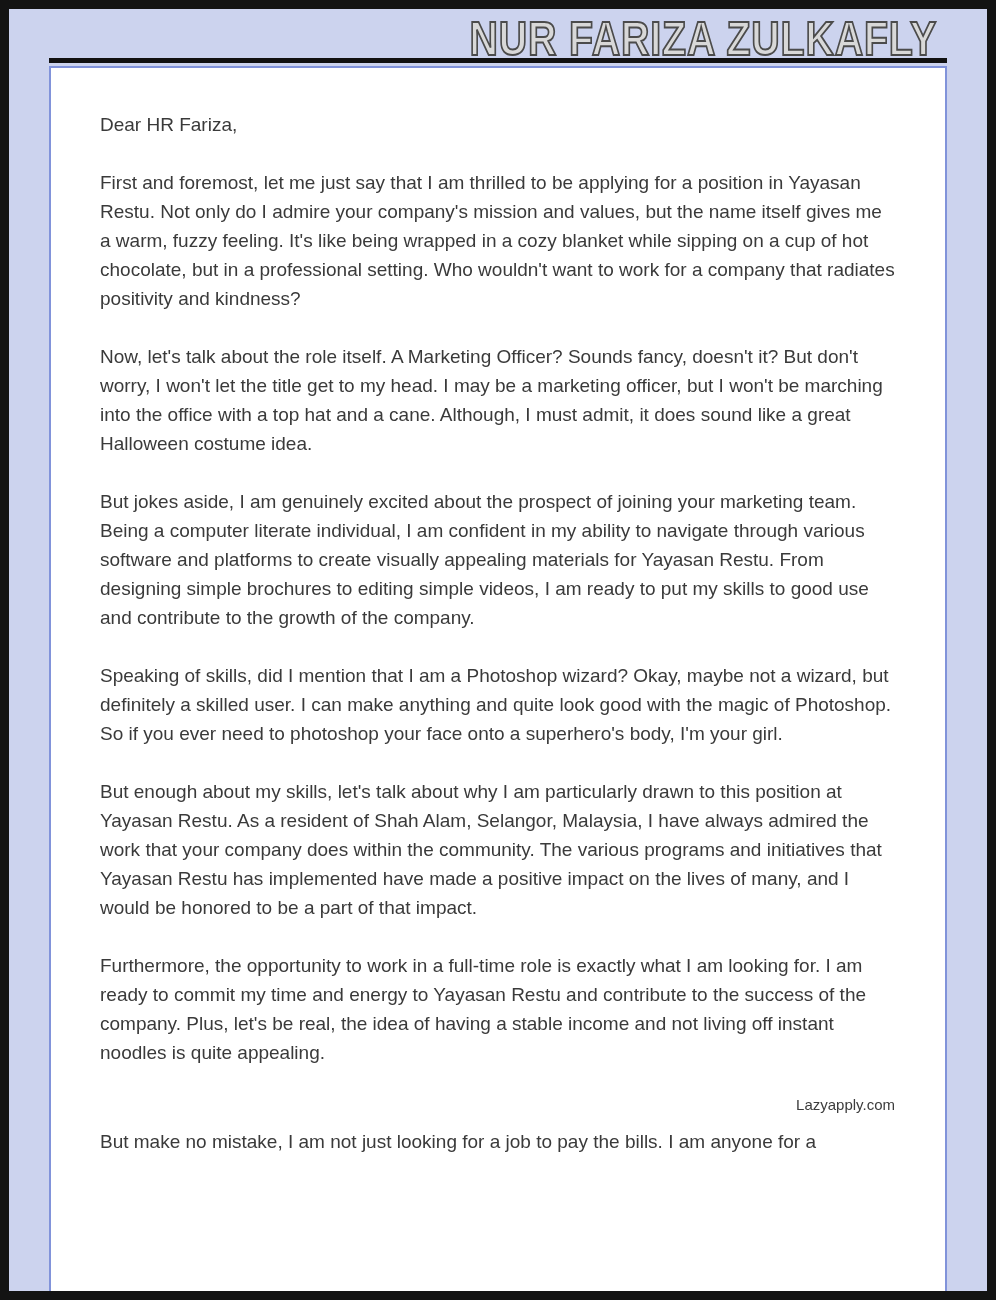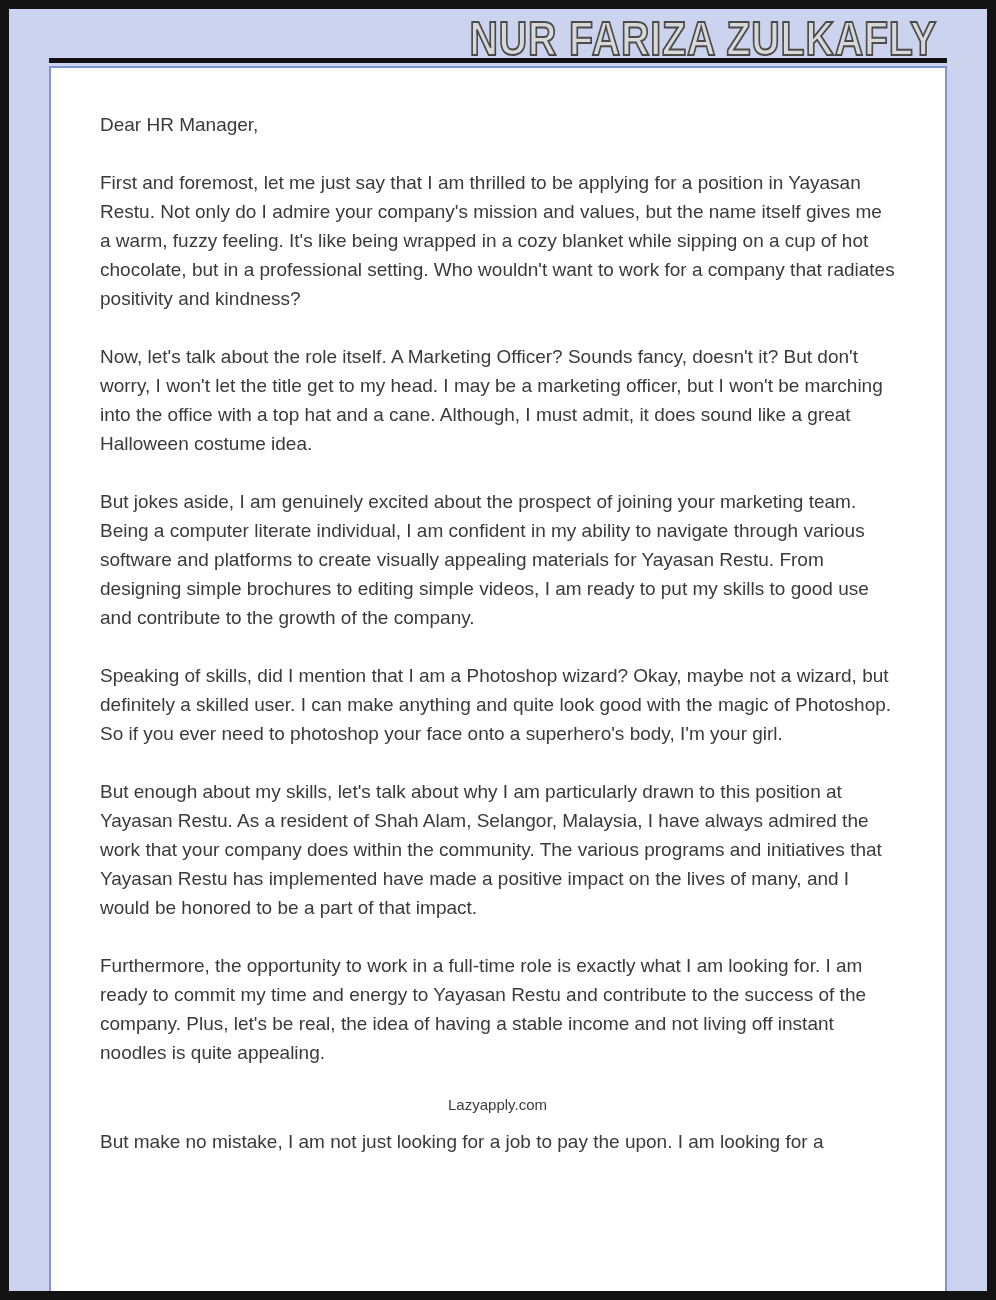--- a/index.html
+++ b/index.html
@@ -54,53 +54,53 @@
     min-height: 1400px; 
     box-sizing: border-box;
   }
   main.letter p {
     margin: 0 0 29px 0;
     font-size: 19px;
     line-height: 29px;
     color: #3a3a3a;
   }
   .watermark {
-    text-align: center;
+    text-align: right;
     font-size: 15px;
     color: #3c3c3c;
     margin: 4px 2px 14px 0;
   }
 </style>
 </head>
 <body>
 
 <div class="frame">
 
   <header class="letter-header">
     <h1 class="page-title">NUR FARIZA ZULKAFLY</h1>
   </header>
 
   <div class="header-rule"></div>
 
   <main class="letter">
 
-    <p>Dear HR Manager,</p>
+    <p>Dear HR Fariza,</p>
 
 
     <p>First and foremost, let me just say that I am thrilled to be applying for a position in Yayasan Restu. Not only do I admire your company's mission and values, but the name itself gives me a warm, fuzzy feeling. It's like being wrapped in a cozy blanket while sipping on a cup of hot chocolate, but in a professional setting. Who wouldn't want to work for a company that radiates positivity and kindness?</p>
 
     <p>Now, let's talk about the role itself. A Marketing Officer? Sounds fancy, doesn't it? But don't worry, I won't let the title get to my head. I may be a marketing officer, but I won't be marching into the office with a top hat and a cane. Although, I must admit, it does sound like a great Halloween costume idea.</p>
 
     <p>But jokes aside, I am genuinely excited about the prospect of joining your marketing team. Being a computer literate individual, I am confident in my ability to navigate through various software and platforms to create visually appealing materials for Yayasan Restu. From designing simple brochures to editing simple videos, I am ready to put my skills to good use and contribute to the growth of the company.</p>
 
     <p>Speaking of skills, did I mention that I am a Photoshop wizard? Okay, maybe not a wizard, but definitely a skilled user. I can make anything and quite look good with the magic of Photoshop. So if you ever need to photoshop your face onto a superhero's body, I'm your girl.</p>
 
     <p>But enough about my skills, let's talk about why I am particularly drawn to this position at Yayasan Restu. As a resident of Shah Alam, Selangor, Malaysia, I have always admired the work that your company does within the community. The various programs and initiatives that Yayasan Restu has implemented have made a positive impact on the lives of many, and I would be honored to be a part of that impact.</p>
 
     <p>Furthermore, the opportunity to work in a full-time role is exactly what I am looking for. I am ready to commit my time and energy to Yayasan Restu and contribute to the success of the company. Plus, let's be real, the idea of having a stable income and not living off instant noodles is quite appealing.</p>
 
     <div class="watermark">Lazyapply.com</div>
 
-    <p>But make no mistake, I am not just looking for a job to pay the upon. I am looking for a</p>
+    <p>But make no mistake, I am not just looking for a job to pay the bills. I am anyone for a</p>
 
   </main>
 
 </div>
 
 </body></html>

